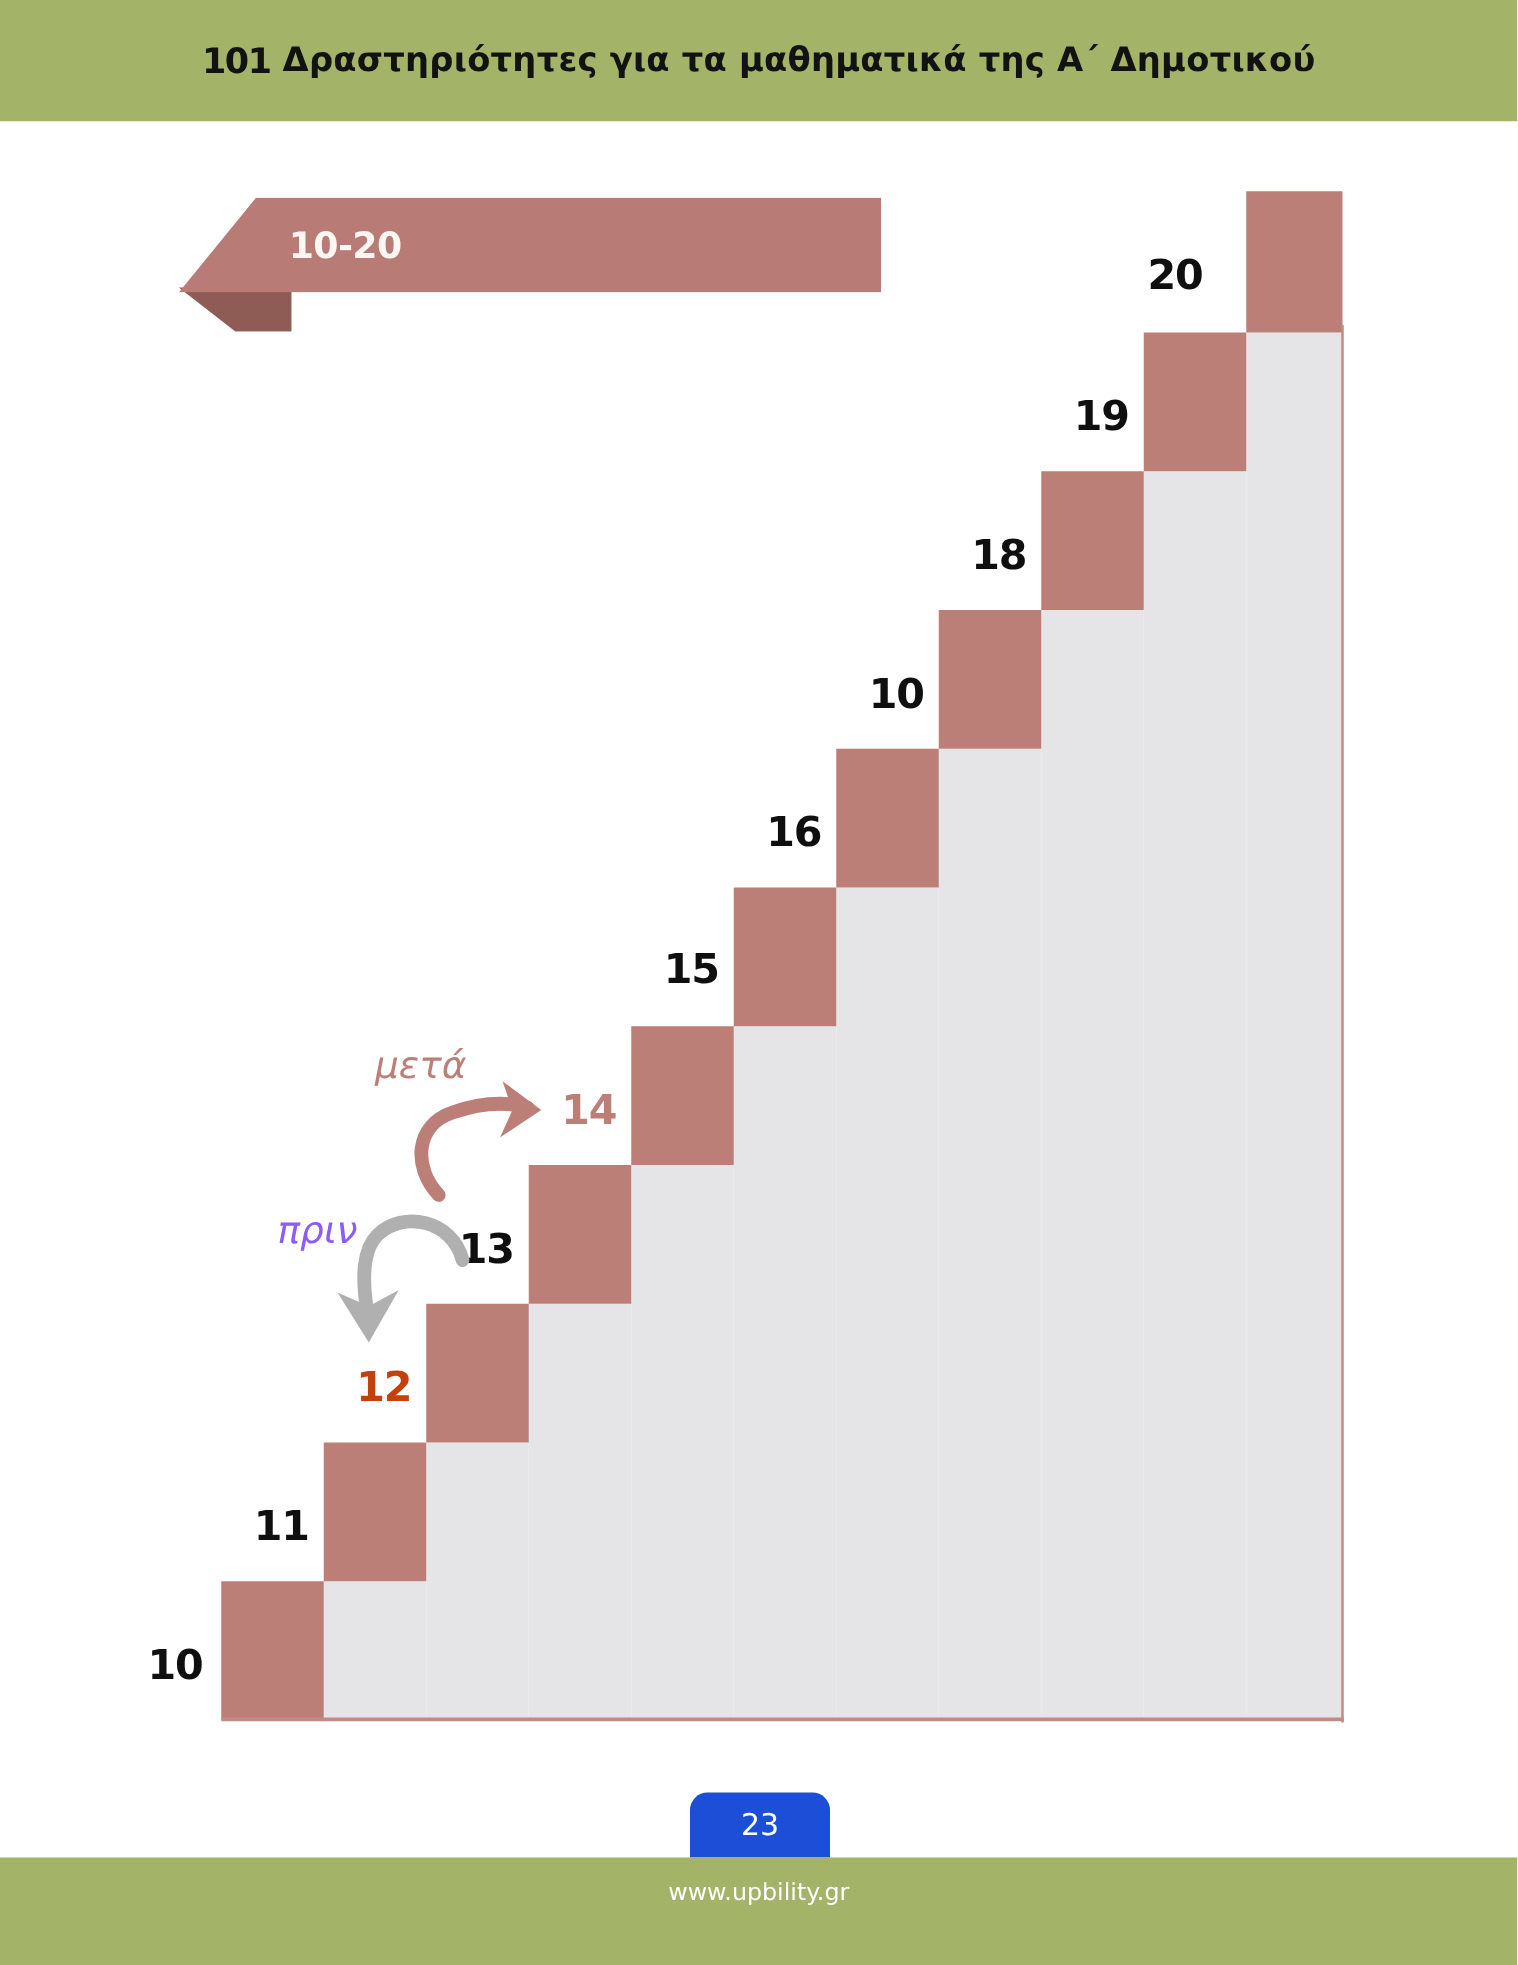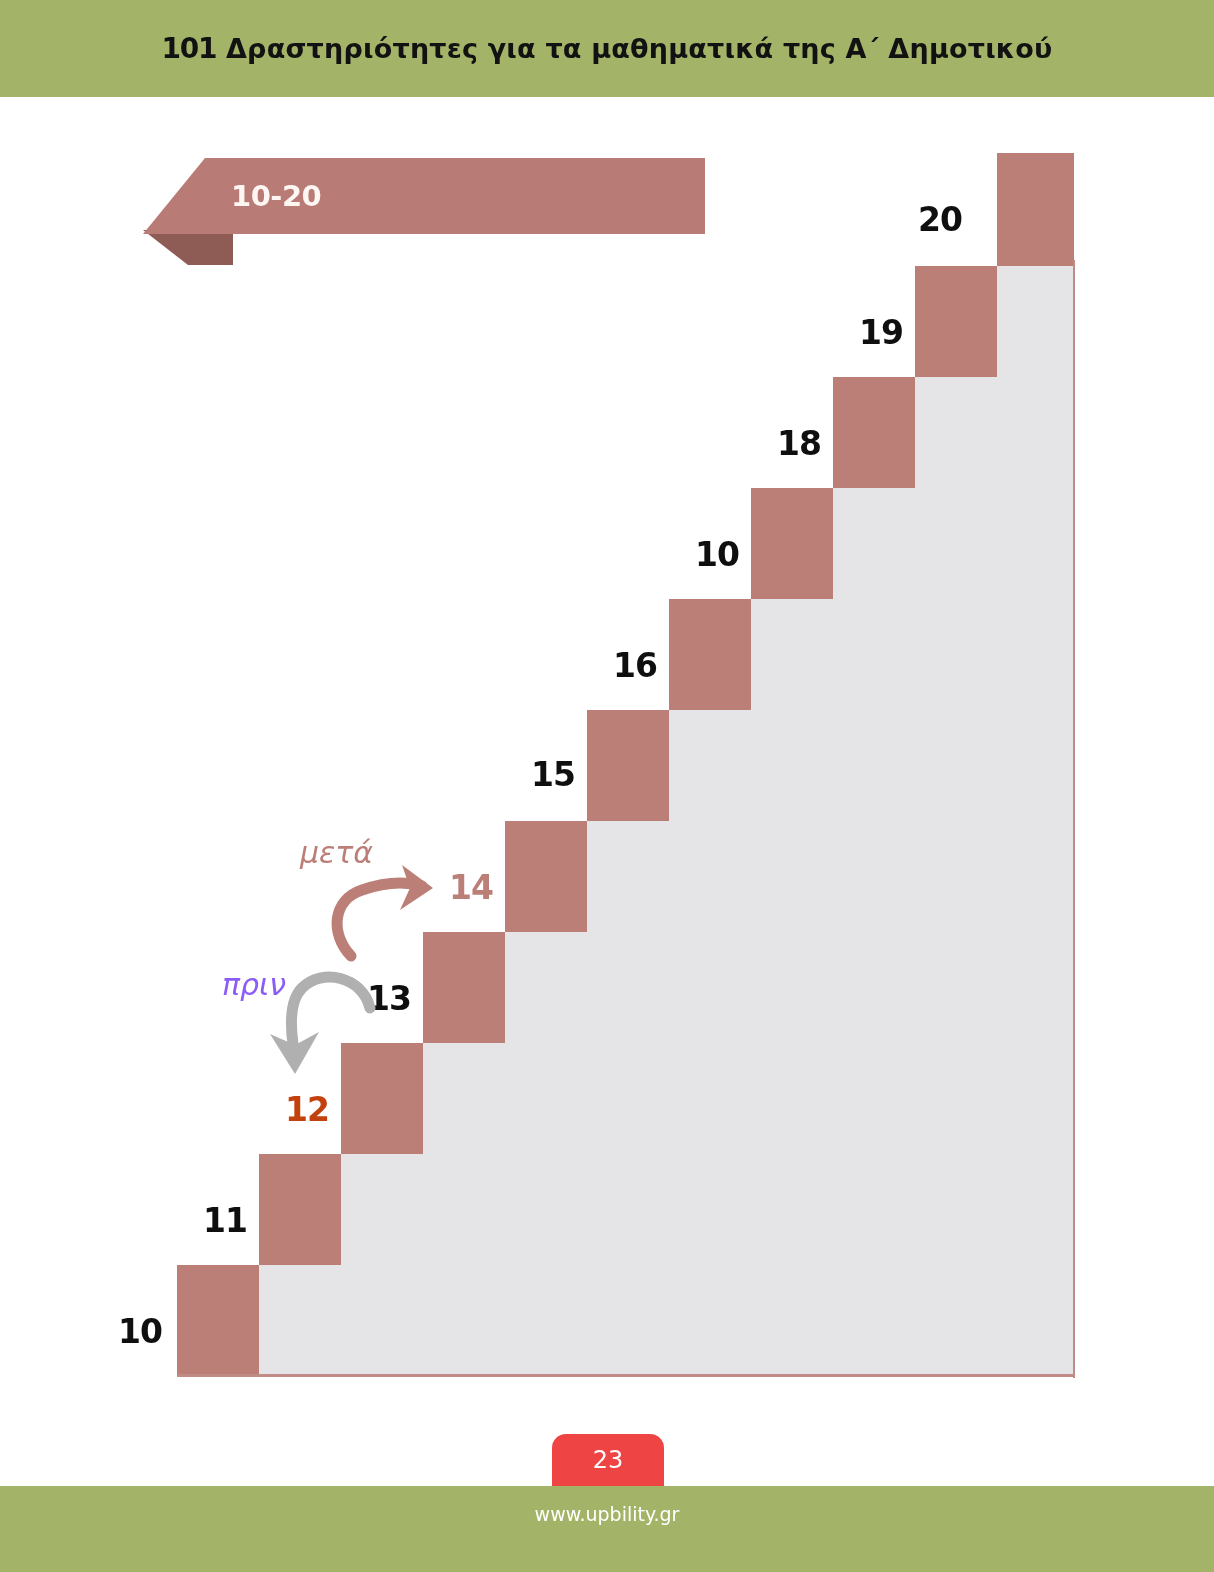--- a/index.html
+++ b/index.html
@@ -133,21 +133,21 @@
   }
   .anno-word.meta { color: #bb7f78; }
   .anno-word.prin { color: #8b5cf6; }
   .arrow-svg { position: absolute; overflow: visible; }
 
   
   .page-tab {
     position: absolute;
     left: 552px; top: 1434px;
     width: 112px; height: 52px;
-    background: #ef4444;
+    background: #1d4ed8;
     border-radius: 14px 14px 0 0;
     display: flex;
     align-items: center;
     justify-content: center;
   }
   .page-num {
     color: #ffffff;
     font-family: "DejaVu Sans", "Liberation Sans", sans-serif;
     font-size: 24px;
   }

